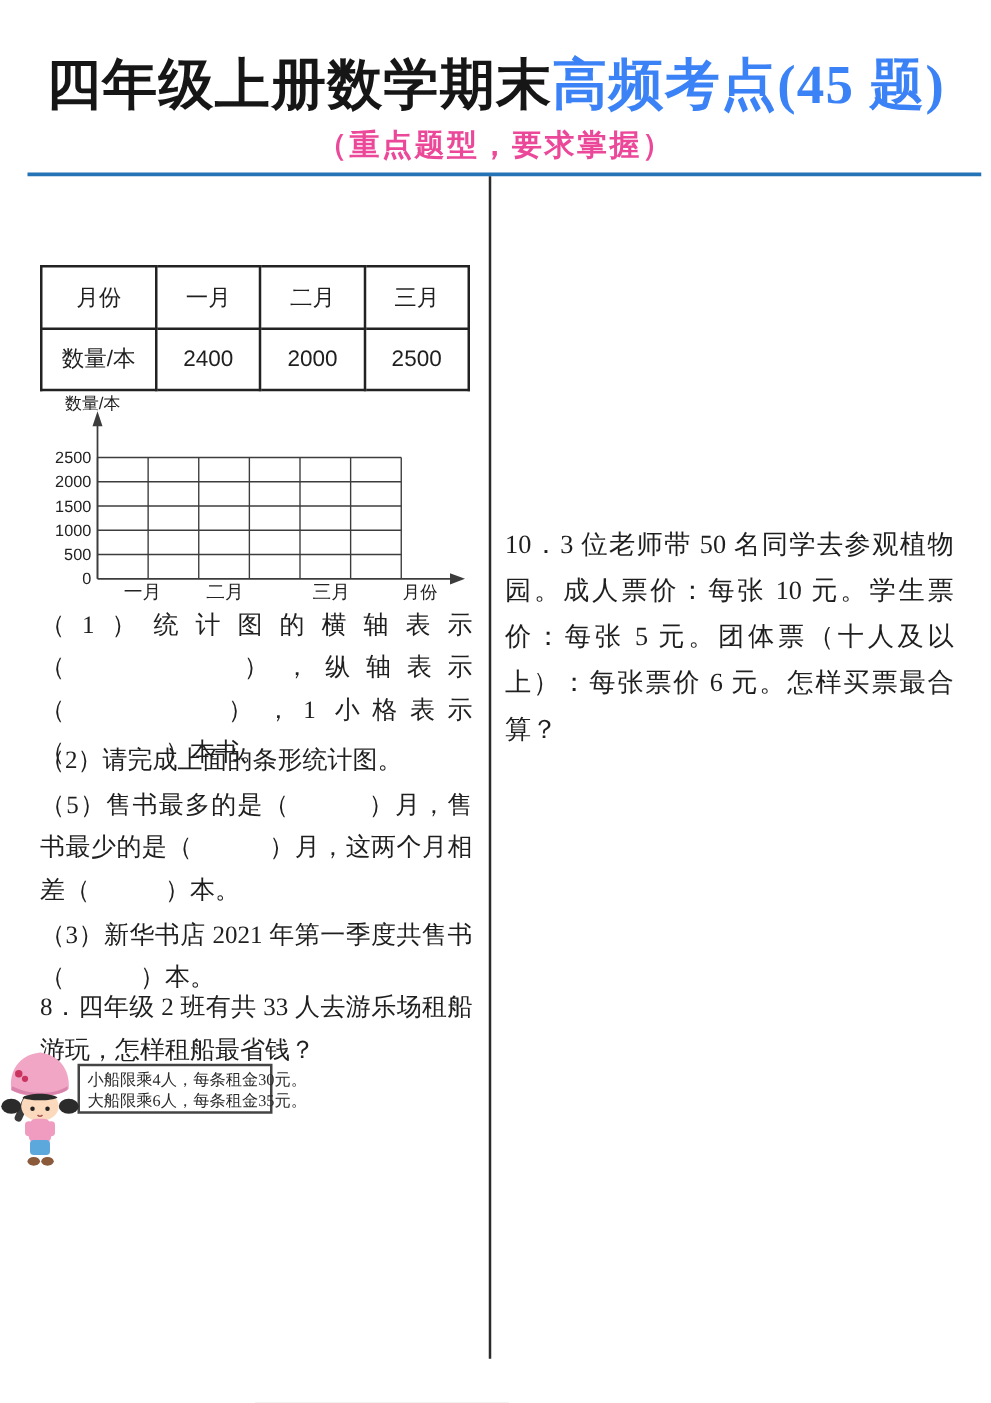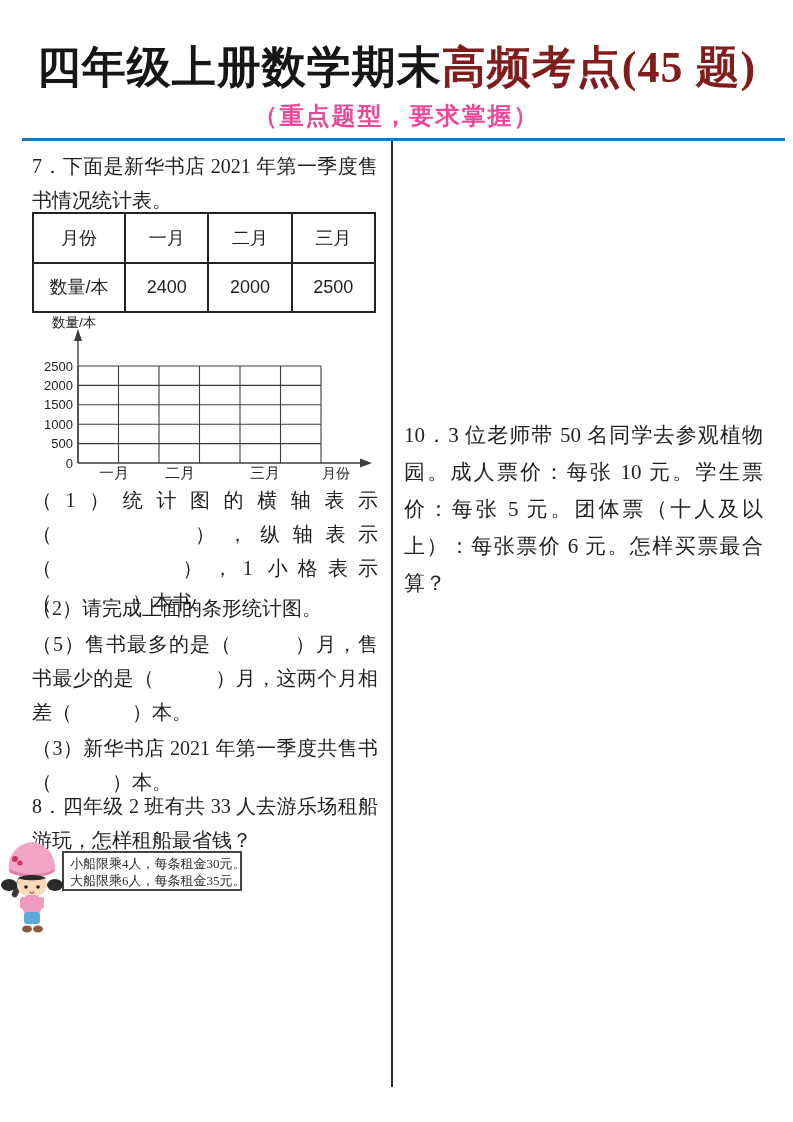--- a/index.html
+++ b/index.html
@@ -10,21 +10,21 @@
     font-family:"Liberation Serif","DejaVu Serif",serif;
     color:#1f1f1f;
   }
   
   .title {
     position:absolute; top:38px; left:0; width:793px;
     text-align:center; font-size:44px; font-weight:900; letter-spacing:1px;
     white-space:nowrap;
   }
   .title .t-black { color:#161616; }
-  .title .t-red   { color:#7f1d1d; }
+  .title .t-red   { color:#3b82f6; }
   .subtitle {
     position:absolute; top:100px; left:0; width:793px;
     text-align:center; font-size:24px; font-weight:700;
     color:#ec4899; letter-spacing:2px;
   }
   .blue-rule {
     position:absolute; top:138px; left:22px; width:763px; height:3px;
     background:#2373b5;
   }
   .v-divider {
@@ -49,21 +49,21 @@
   }
   .sales-table td {
     border:2px solid #222; vertical-align:middle;
     font-family:"Liberation Sans","DejaVu Sans",sans-serif; font-size:18px;
   }
   .sales-table td:first-child { width:92px; }
   
   .chart-wrap { position:absolute; top:170px; left:0; width:346px; height:168px; }
   
   .boat-box {
-    position:absolute; top:706px; left:30px; width:180px; height:40px;
+    position:absolute; top:706px; left:30px; width:156px; height:40px;
     border:2px solid #444; padding:2px 6px;
     font-size:13px; line-height:17px; color:#2b2b2b; white-space:nowrap;
   }
   .mascot { position:absolute; top:838px; left:0px; width:64px; height:100px; }
   
   .footer {
     position:absolute; top:1084px; left:0; width:793px;
     text-align:center; font-size:13px; letter-spacing:3px; color:#333;
   }
 </style>
@@ -72,21 +72,20 @@
 
 <div class="page">
 
   <h1 class="title"><span class="t-black">四年级上册数学期末</span><span class="t-red">高频考点(45 题)</span></h1>
   <div class="subtitle">（重点题型，要求掌握）</div>
   <div class="blue-rule"></div>
   <div class="v-divider"></div>
 
   <div class="col-left">
 
-    <p class="q" style="top:4px">7．下面是新华书店 2021 年第一季度售书情况统计表。</p>
 
     <table class="sales-table">
       <tbody>
           <tr>
         <td>月份</td>
         <td>一月</td>
         <td>二月</td>
         <td>三月</td>
       </tr>
       <tr>

